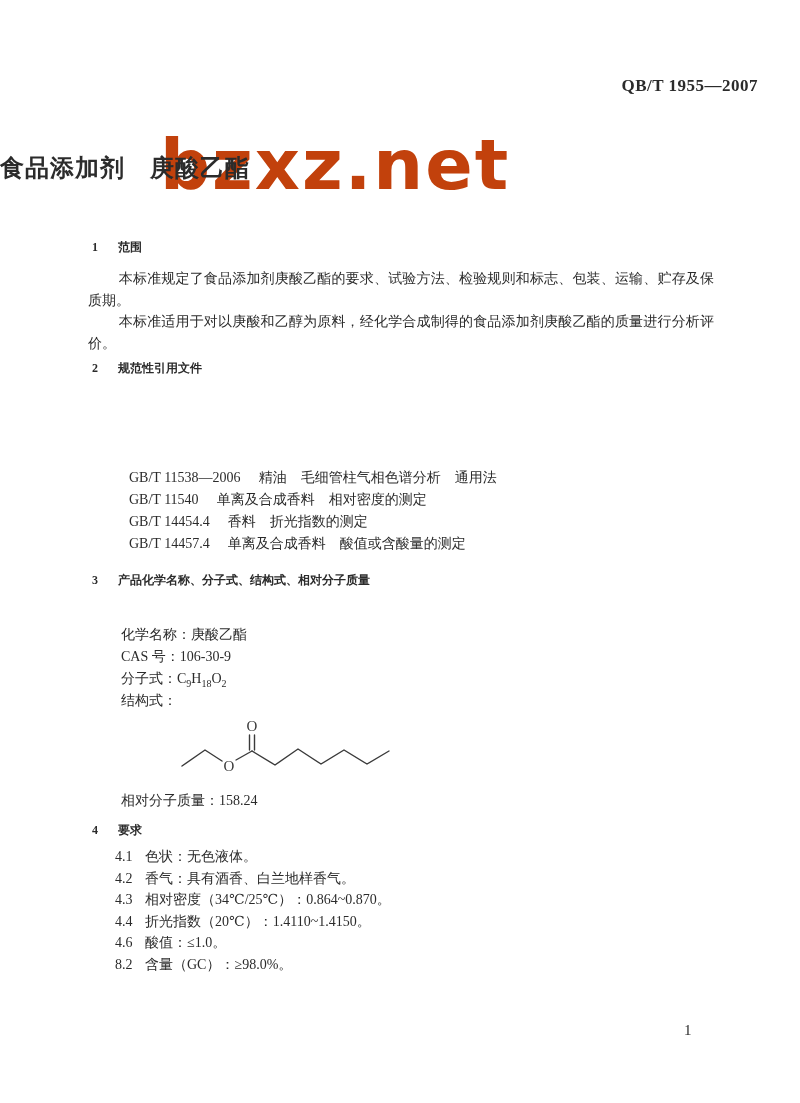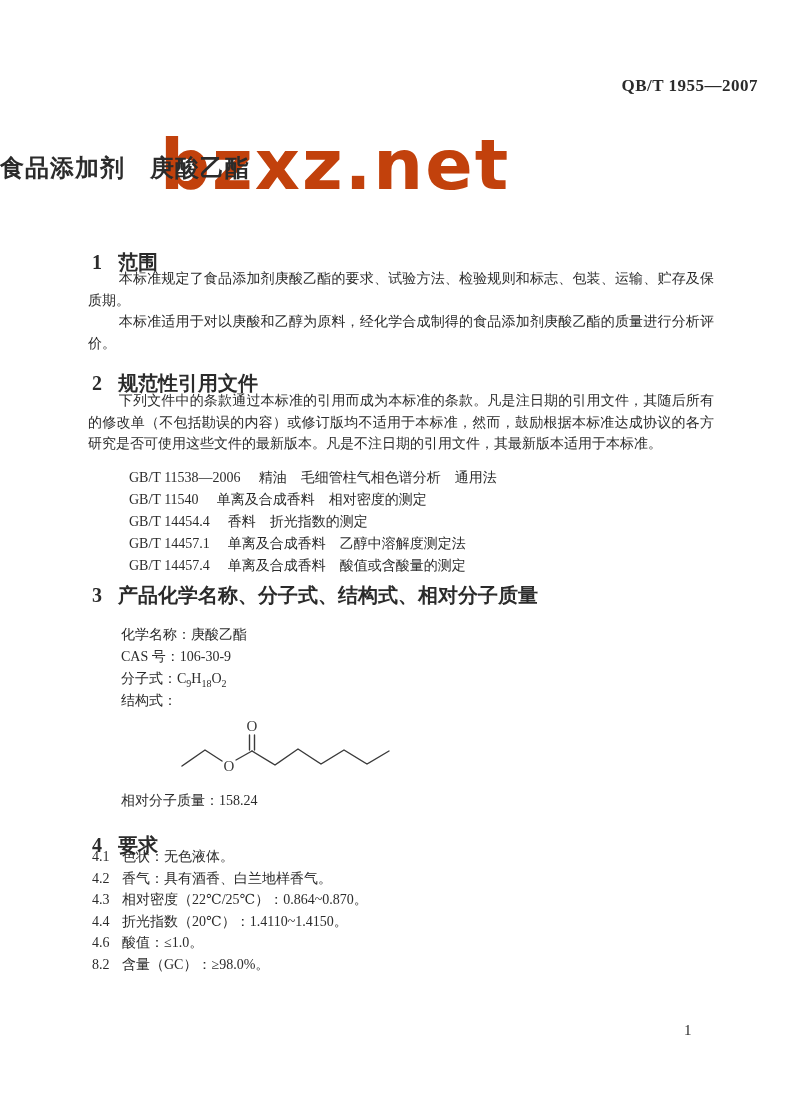--- a/index.html
+++ b/index.html
@@ -23,21 +23,21 @@
     font-weight:bold;font-size:70px;letter-spacing:2px;
     color:#c2410c;z-index:0;user-select:none;
   }
   .doc-title{
     position:absolute;left:0;top:152px;width:800px;
     text-align:left;font-size:24px;font-weight:bold;
     letter-spacing:1px;z-index:1;
   }
   .sec-heading{
     position:absolute;left:92px;
-    font-size:20px;font-weight:bold;white-space:nowrap;margin-top:10px;
+    font-size:12px;font-weight:bold;white-space:nowrap;
   }
   .sec-heading .num{display:inline-block;min-width:26px;}
   .body-block{
     position:absolute;left:88px;width:626px;
     font-size:14px;line-height:21.5px;text-align:justify;
   }
   .body-block p{margin:0;text-indent:2.2em;}
   .ref-list{
     position:absolute;left:121px;top:459px;
     list-style:none;margin:8px;padding:0;
@@ -51,21 +51,21 @@
   .chem-fields div{white-space:nowrap;}
   sub{font-size:10px;line-height:0;}
   .structure{position:absolute;left:172px;top:704px;}
   .mol-weight{position:absolute;left:121px;top:792px;font-size:14px;}
   .req-list{
     position:absolute;left:92px;top:849px;
     list-style:none;margin:0;padding:0;
     font-size:14px;line-height:15px;
   }
   .req-list li{margin-bottom:6.5px;white-space:nowrap;}
-  .req-list .num{display:inline-block;width:30px;}
+  .req-list .num{display:inline-block;width:30px;margin-left:23px;}
   .page-number{position:absolute;left:684px;top:1022px;font-size:15px;}
 </style>
 </head>
 <body>
 
 <div class="page">
 
   <div class="doc-number">QB/T 1955—2007</div>
 
   <div class="watermark">bzxz.net</div>
@@ -76,28 +76,24 @@
     <span class="num">1</span><span>范围</span>
   </div>
   <div class="body-block" style="top:268px;">
     <p>本标准规定了食品添加剂庚酸乙酯的要求、试验方法、检验规则和标志、包装、运输、贮存及保质期。</p>
     <p>本标准适用于对以庚酸和乙醇为原料，经化学合成制得的食品添加剂庚酸乙酯的质量进行分析评价。</p>
   </div>
 
   <div class="sec-heading" style="top:360px;">
     <span class="num">2</span><span>规范性引用文件</span>
   </div>
-  <div class="body-block" style="top:390px;">
-    <p>下列文件中的条款通过本标准的引用而成为本标准的条款。凡是注日期的引用文件，其随后所有的修改单（不包括勘误的内容）或修订版均不适用于本标准，然而，鼓励根据本标准达成协议的各方研究是否可使用这些文件的最新版本。凡是不注日期的引用文件，其最新版本适用于本标准。</p>
-  </div>
   <ul class="ref-list">
     <li><span class="code">GB/T 11538—2006</span><span>精油　毛细管柱气相色谱分析　通用法</span></li>
     <li><span class="code">GB/T 11540</span><span>单离及合成香料　相对密度的测定</span></li>
     <li><span class="code">GB/T 14454.4</span><span>香料　折光指数的测定</span></li>
-    <li><span class="code">GB/T 14457.1</span><span>单离及合成香料　乙醇中溶解度测定法</span></li>
     <li><span class="code">GB/T 14457.4</span><span>单离及合成香料　酸值或含酸量的测定</span></li>
   </ul>
 
   <div class="sec-heading" style="top:572px;">
     <span class="num">3</span><span>产品化学名称、分子式、结构式、相对分子质量</span>
   </div>
   <div class="chem-fields">
     <div>化学名称：庚酸乙酯</div>
     <div>CAS 号：106-30-9</div>
     <div><span>分子式：</span><span>C</span><sub>9</sub><span>H</span><sub>18</sub><span>O</span><sub>2</sub></div>
@@ -121,21 +117,21 @@
   </div>
 
   <div class="mol-weight">相对分子质量：158.24</div>
 
   <div class="sec-heading" style="top:822px;">
     <span class="num">4</span><span>要求</span>
   </div>
   <ul class="req-list">
     <li><span class="num">4.1</span><span>色状：无色液体。</span></li>
     <li><span class="num">4.2</span><span>香气：具有酒香、白兰地样香气。</span></li>
-    <li><span class="num">4.3</span><span>相对密度（22℃/25℃）：0.864~0.870。</span></li>
+    <li><span class="num">4.3</span><span>相对密度（34℃/25℃）：0.864~0.870。</span></li>
     <li><span class="num">4.4</span><span>折光指数（20℃）：1.4110~1.4150。</span></li>
     <li><span class="num">4.6</span><span>酸值：≤1.0。</span></li>
     <li><span class="num">8.2</span><span>含量（GC）：≥98.0%。</span></li>
   </ul>
 
   <div class="page-number">1</div>
 
 </div>
 
 </body></html>

